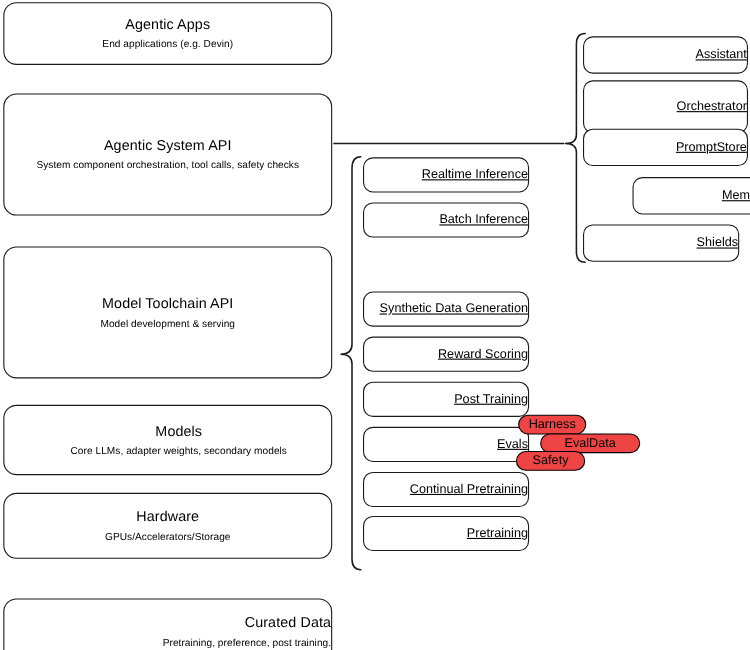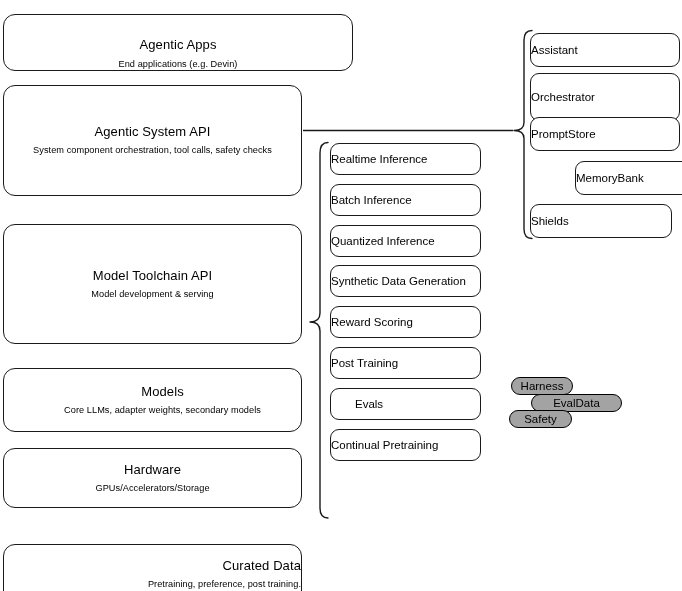--- a/index.html
+++ b/index.html
@@ -47,39 +47,39 @@
   }
   
   .chip {
     position: absolute;
     box-sizing: border-box;
     border: 1.3px solid #1a1a1a;
     background: #ffffff;
     border-radius: 9px;
     display: flex;
     align-items: center;
-    justify-content: flex-start;
+    justify-content: flex-end;
     font-size: 11.5px;
     color: #000000;
     text-align: center;
+    text-decoration: underline;
   }
   
   .badge {
     position: absolute;
     box-sizing: border-box;
     border: 1.4px solid #000000;
-    background: #a3a3a3;
+    background: #ef4444;
     border-radius: 999px;
     display: flex;
     align-items: center;
     justify-content: center;
     font-size: 11.5px;
     color: #000000;
     z-index: 6;
-    margin-left: 40px;
   }
   .connector {
     position: absolute;
     left: 0; top: 0;
     width: 682px;
     height: 591px;
     overflow: visible;
     pointer-events: none;
   }
 </style>
@@ -104,21 +104,21 @@
     <path d="M 310 322
              C 315 322 320 320 320 313
              L 320 153
              C 320 146 323 142.5 328 142.5
              M 310 322
              C 315 322 320 324 320 331
              L 320 508
              C 320 514.5 323 518 328 518" fill="none" stroke="#1a1a1a" stroke-width="1.4" stroke-linecap="round"></path>
   </svg>
 
-  <div class="node" style="left:3px; top:14px; width:350px; height:57px;justify-content:flex-end;">
+  <div class="node" style="left:3px; top:2px; width:299px; height:57px;">
     <div class="title">Agentic Apps</div>
     <div class="subtitle">End applications (e.g. Devin)</div>
   </div>
 
   <div class="node" style="left:3px; top:85px; width:299px; height:111px;">
     <div class="title">Agentic System API</div>
     <div class="subtitle">System component orchestration, tool calls, safety checks</div>
   </div>
 
   <div class="node" style="left:3px; top:224px; width:299px; height:120px;">
@@ -140,37 +140,37 @@
     <div class="title">Curated Data</div>
     <div class="subtitle">Pretraining, preference, post training.</div>
   </div>
 
   <div class="chip" style="left:330px; top:143px; width:151px; height:32px;">
     <span>Realtime Inference</span>
   </div>
   <div class="chip" style="left:330px; top:184px; width:151px; height:32px;">
     <span>Batch Inference</span>
   </div>
-  <div class="chip" style="left:330px; top:225px; width:151px; height:32px;">
-    <span>Quantized Inference</span>
-  </div>
   <div class="chip" style="left:330px; top:265px; width:151px; height:32px;">
     <span>Synthetic Data Generation</span>
   </div>
   <div class="chip" style="left:330px; top:306px; width:151px; height:32px;">
     <span>Reward Scoring</span>
   </div>
   <div class="chip" style="left:330px; top:347px; width:151px; height:32px;">
     <span>Post Training</span>
   </div>
   <div class="chip" style="left:330px; top:388px; width:151px; height:32px;padding-left:24px;">
     <span>Evals</span>
   </div>
   <div class="chip" style="left:330px; top:429px; width:151px; height:32px;">
     <span>Continual Pretraining</span>
+  </div>
+  <div class="chip" style="left:330px; top:469px; width:151px; height:32px;">
+    <span>Pretraining</span>
   </div>
 
   <div class="badge" style="left:471px; top:377px; width:62px; height:18px;">
     <span>Harness</span>
   </div>
   <div class="badge" style="left:491px; top:394px; width:91px; height:18px;">
     <span>EvalData</span>
   </div>
   <div class="badge" style="left:469px; top:410px; width:63px; height:18px;">
     <span>Safety</span>

